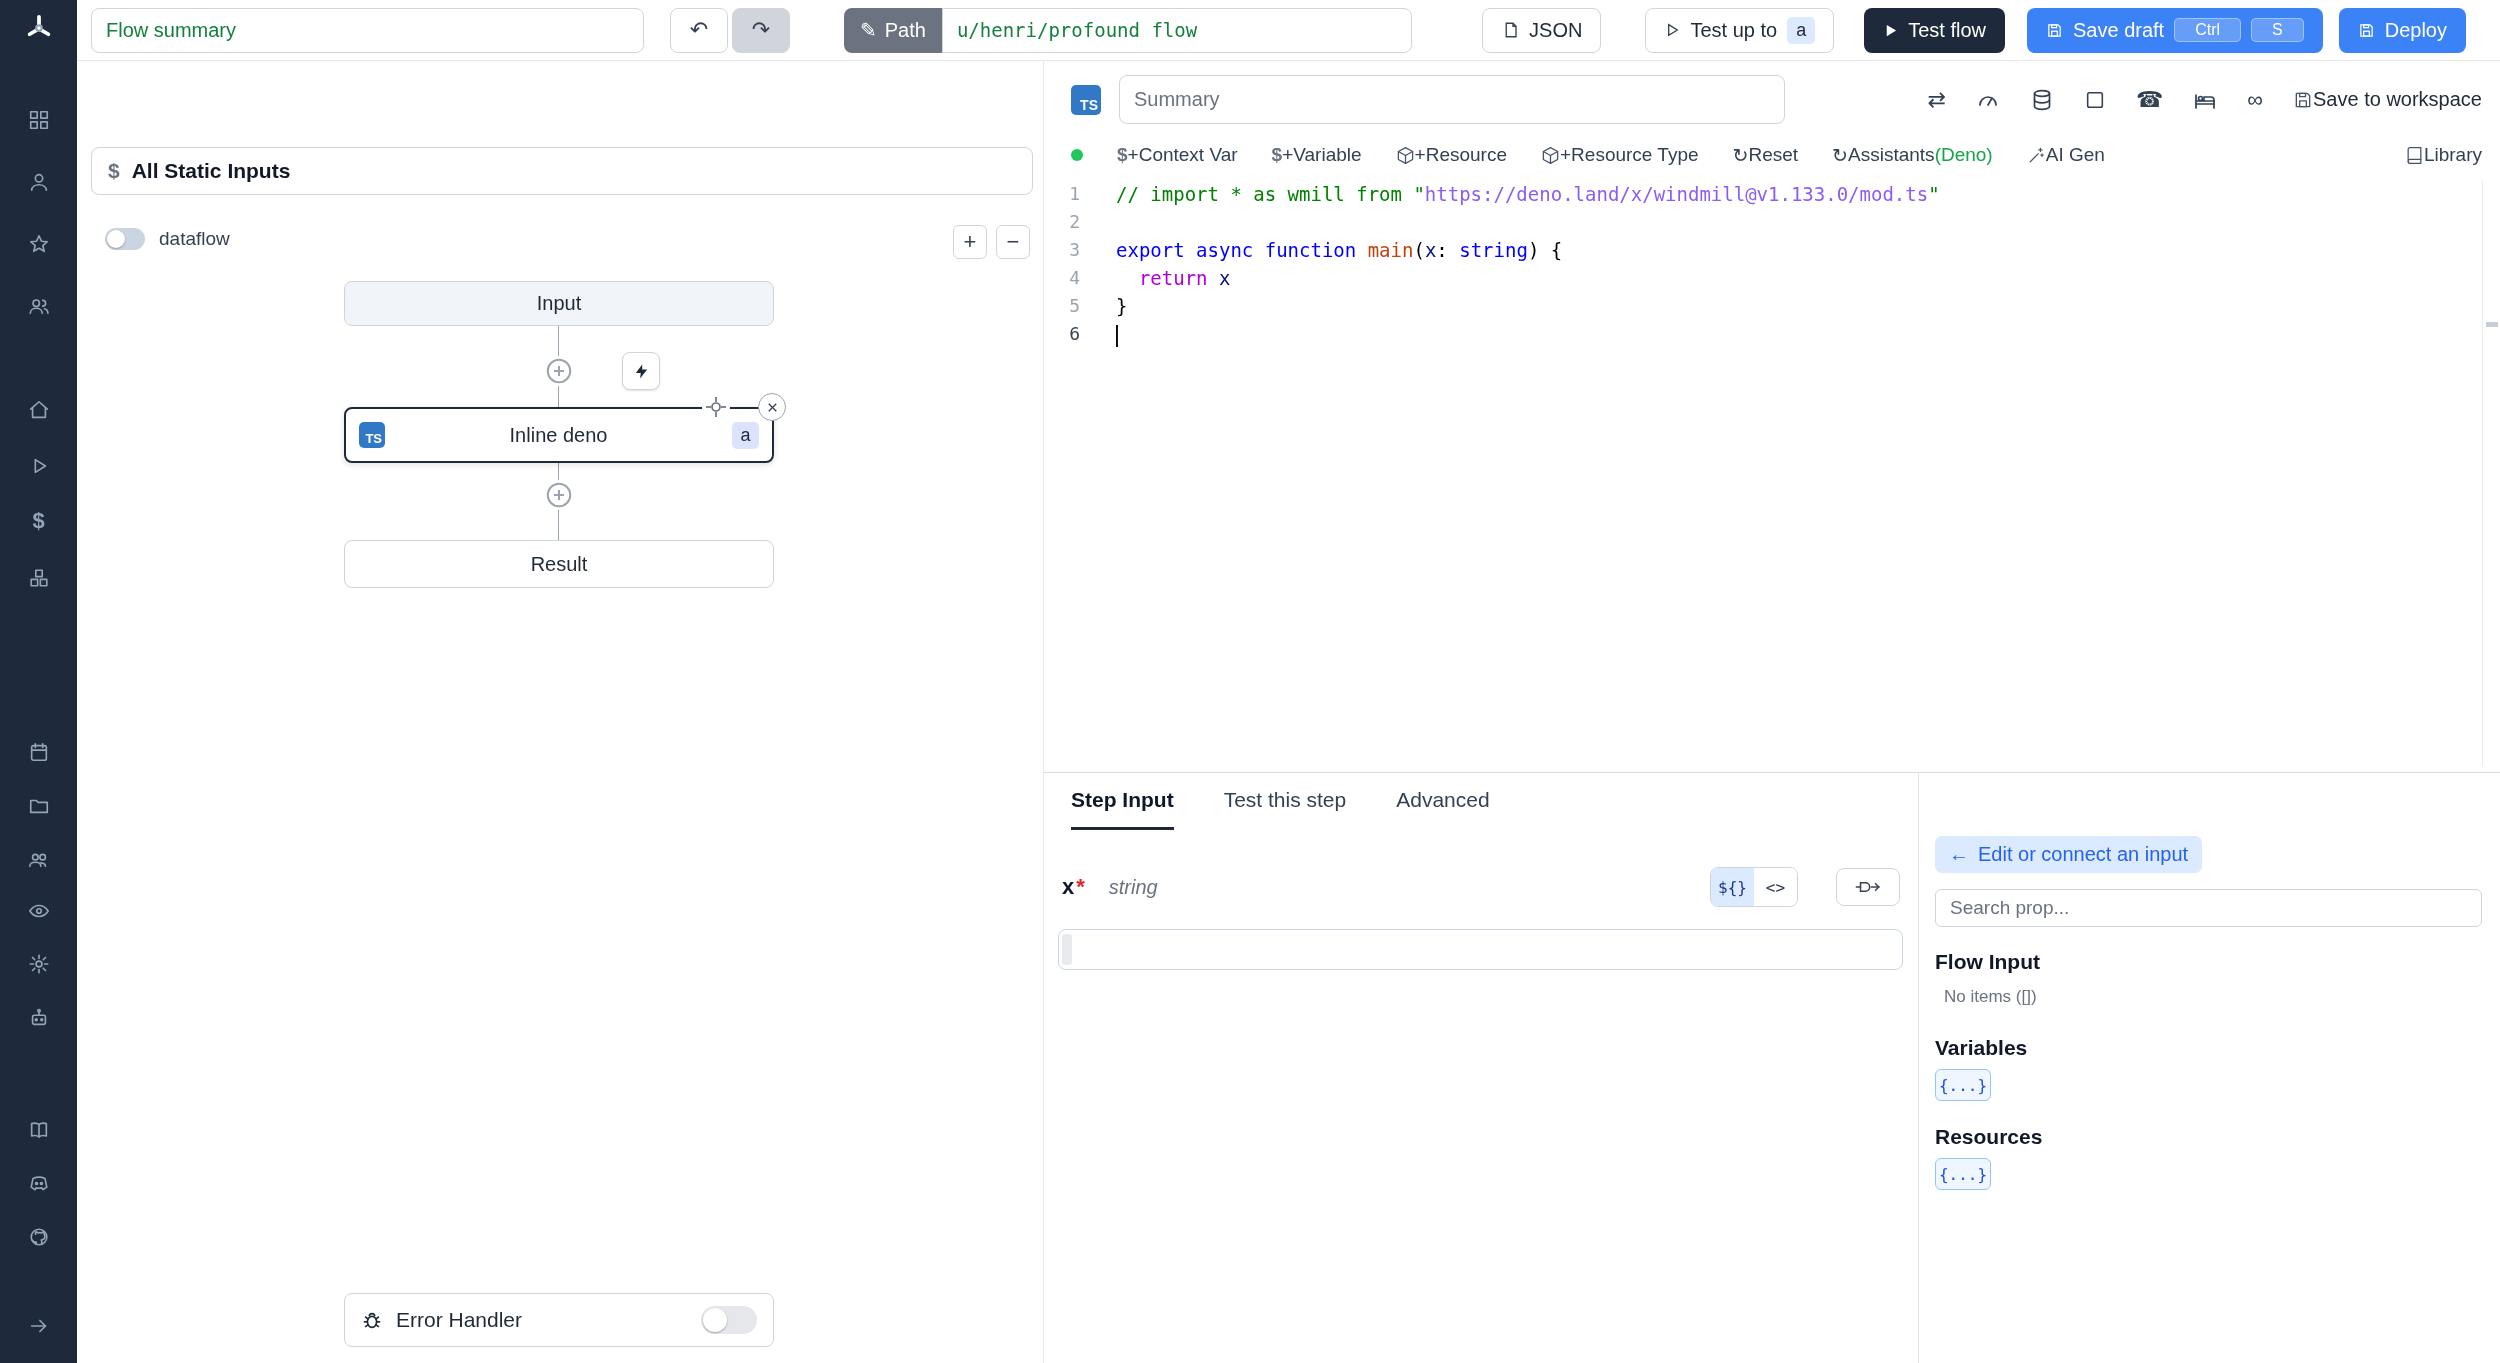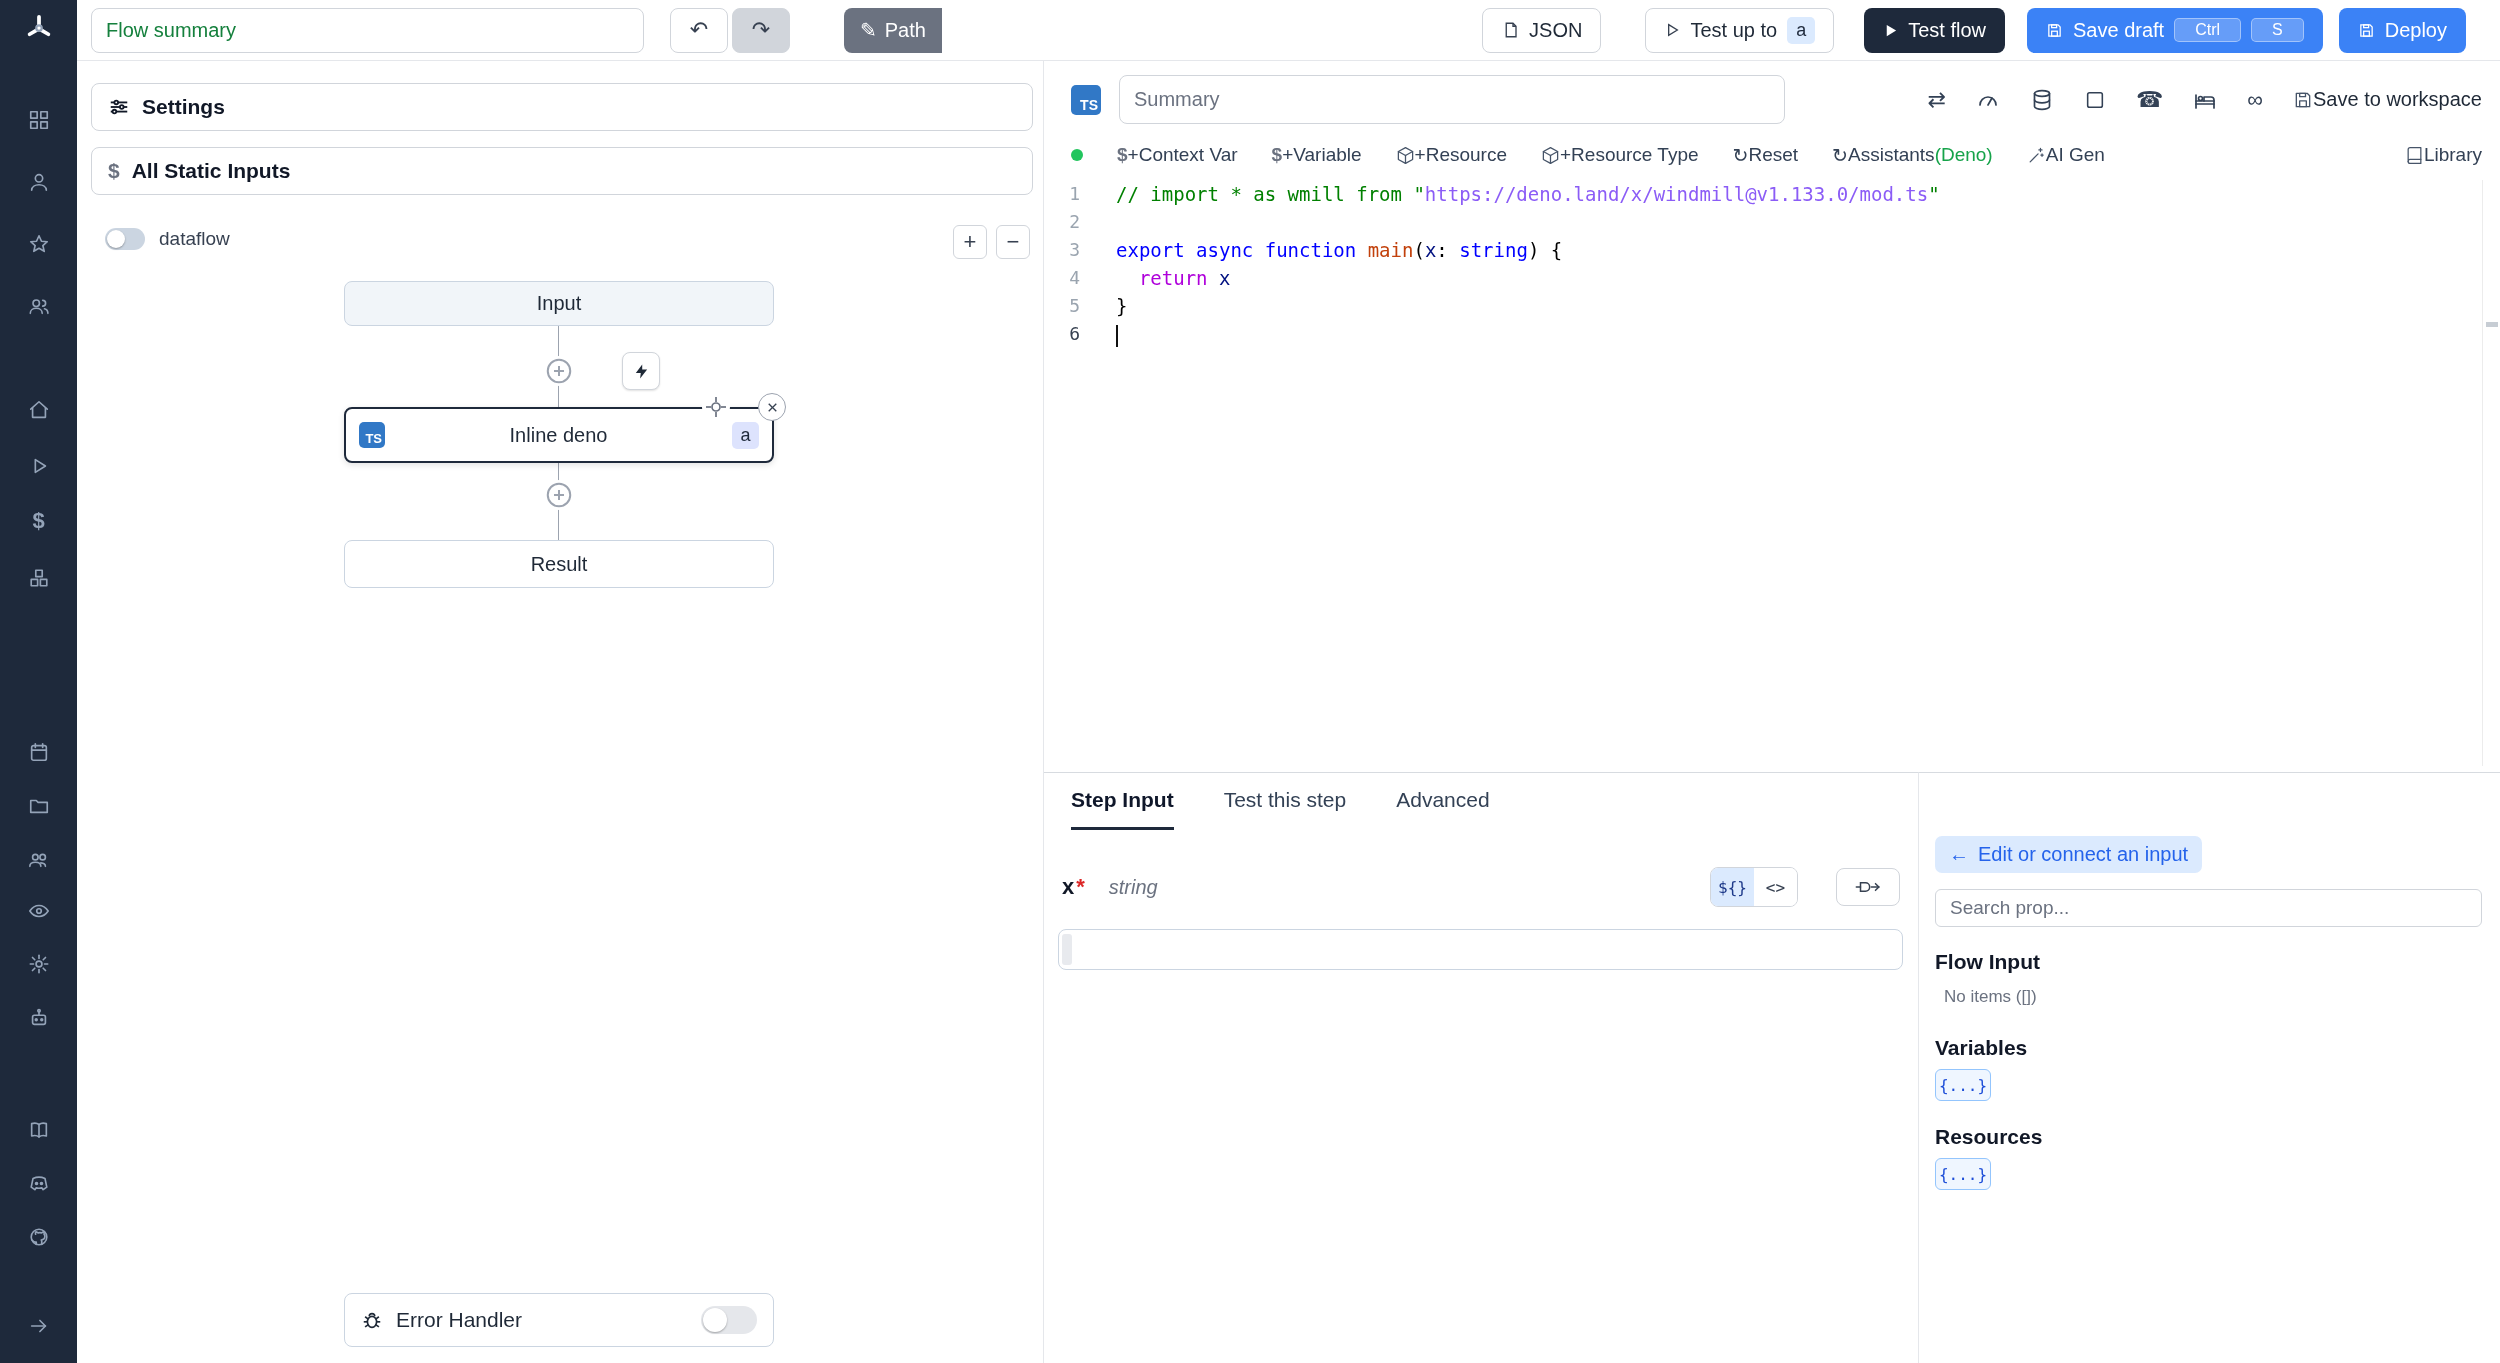--- a/index.html
+++ b/index.html
@@ -261,20 +261,21 @@
       </button>
     <button class="icon-btn gray">
         <span>↷</span>
       </button>
   </div>
   <div class="path-group">
     <div class="path-label">
       <span>✎</span>
       <span>Path</span>
     </div>
+    <input id="path-input" class="inp" value="u/henri/profound_flow" style="">
   </div>
   <div class="tb-right">
     <button class="btn btn-outline">
       <span>
           <svg width="18" height="18" viewBox="0 0 24 24" style="stroke:#374151;fill:none;stroke-width:1.8">
             <path d="M7 3h9l4 4v14H7z"></path>
             <path d="M16 3v4h4"></path>
           </svg>
         </span>
       <span>JSON</span>
@@ -315,33 +316,20 @@
             <rect x="8" y="13" width="8" height="7"></rect>
             <rect x="8" y="4" width="7" height="4"></rect>
           </svg>
         </span>
       <span>Deploy</span>
     </button>
   </div>
 </header>
 
 <main id="flow-panel">
-  <button class="wide-box" style="top:22px">
-    <span>
-        <svg width="22" height="22" viewBox="0 0 24 24" style="stroke:#111827;fill:none;stroke-width:2">
-          <line x1="3" y1="7" x2="21" y2="7"></line>
-          <line x1="3" y1="12" x2="21" y2="12"></line>
-          <line x1="3" y1="17" x2="21" y2="17"></line>
-          <circle cx="9" cy="7" r="2" fill="#fff"></circle>
-          <circle cx="15" cy="12" r="2" fill="#fff"></circle>
-          <circle cx="7" cy="17" r="2" fill="#fff"></circle>
-        </svg>
-      </span>
-    <span>Settings</span>
-  </button>
   <button class="wide-box" style="top:86px">
     <span class="dollar">$</span>
     <span>All Static Inputs</span>
   </button>
 
   <div style="position:absolute; left:28px; top:167px; display:flex; align-items:center; gap:14px;">
     <div class="toggle">
         <div class="knob"></div>
       </div>
     <span style="font-size:19px; color:#374151">dataflow</span>

